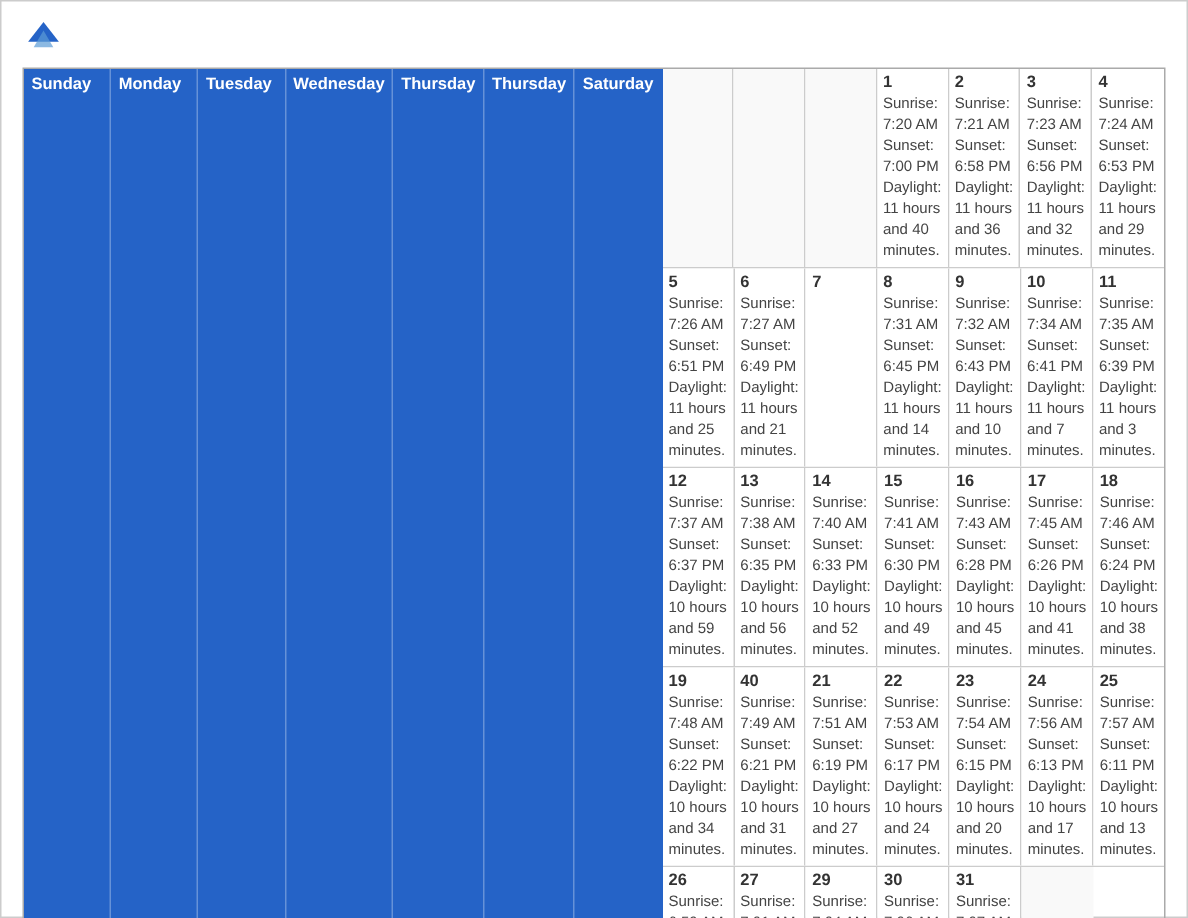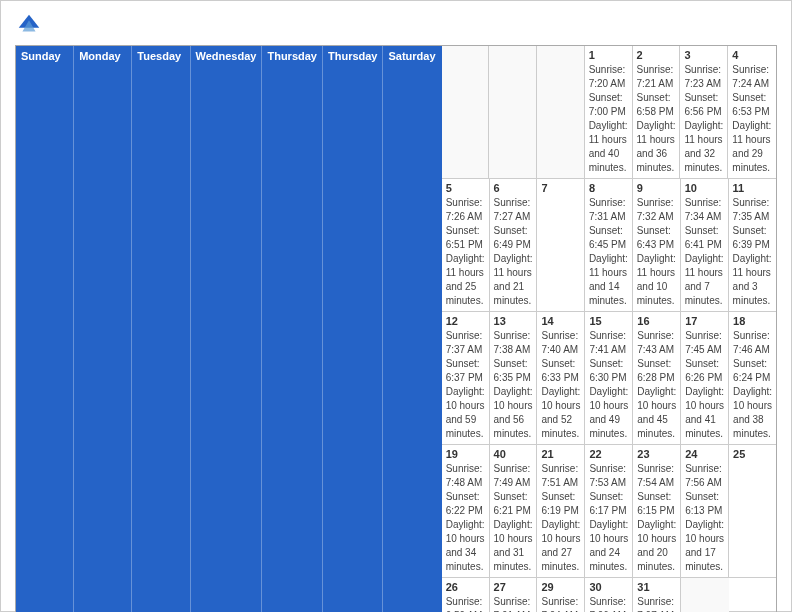--- a/index.html
+++ b/index.html
@@ -234,20 +234,21 @@
           <div class="cal-cell">
             <div class="day-num">23</div>
             <div class="day-info">Sunrise: 7:54 AM<br>Sunset: 6:15 PM<br>Daylight: 10 hours and 20 minutes.</div>
           </div>
           <div class="cal-cell">
             <div class="day-num">24</div>
             <div class="day-info">Sunrise: 7:56 AM<br>Sunset: 6:13 PM<br>Daylight: 10 hours and 17 minutes.</div>
           </div>
           <div class="cal-cell">
             <div class="day-num">25</div>
+            <div class="day-info">Sunrise: 7:57 AM<br>Sunset: 6:11 PM<br>Daylight: 10 hours and 13 minutes.</div>
           </div>
         </div>
         <div class="cal-week">
           <div class="cal-cell">
             <div class="day-num">26</div>
             <div class="day-info">Sunrise: 6:59 AM<br>Sunset: 5:09 PM<br>Daylight: 10 hours and 10 minutes.</div>
           </div>
           <div class="cal-cell">
             <div class="day-num">27</div>
             <div class="day-info">Sunrise: 7:01 AM<br>Sunset: 5:07 PM<br>Daylight: 10 hours and 6 minutes.</div>

